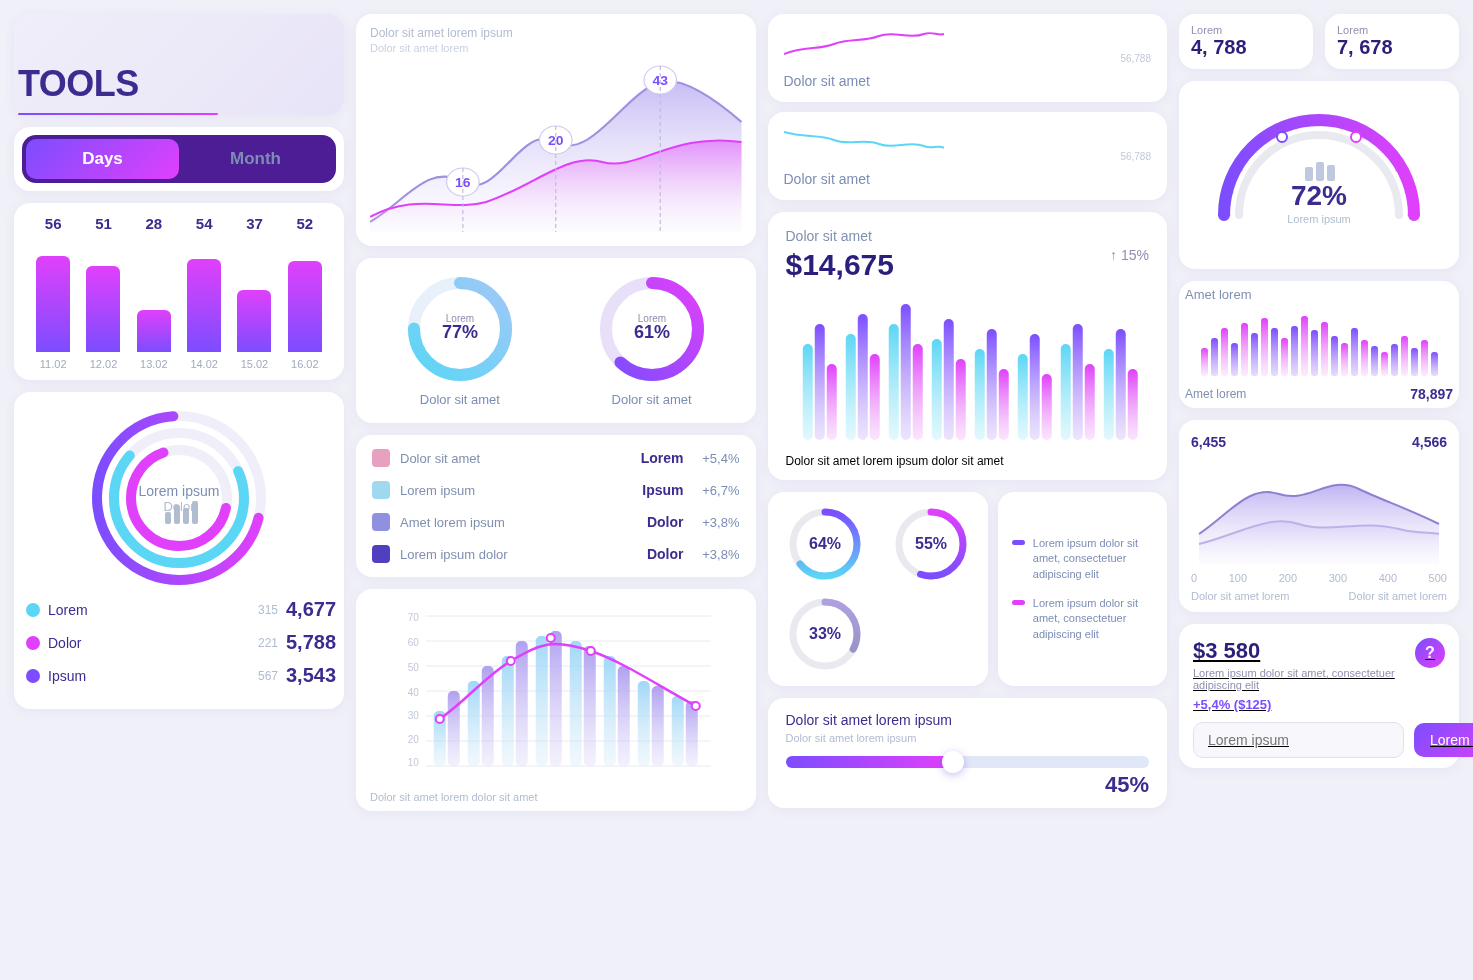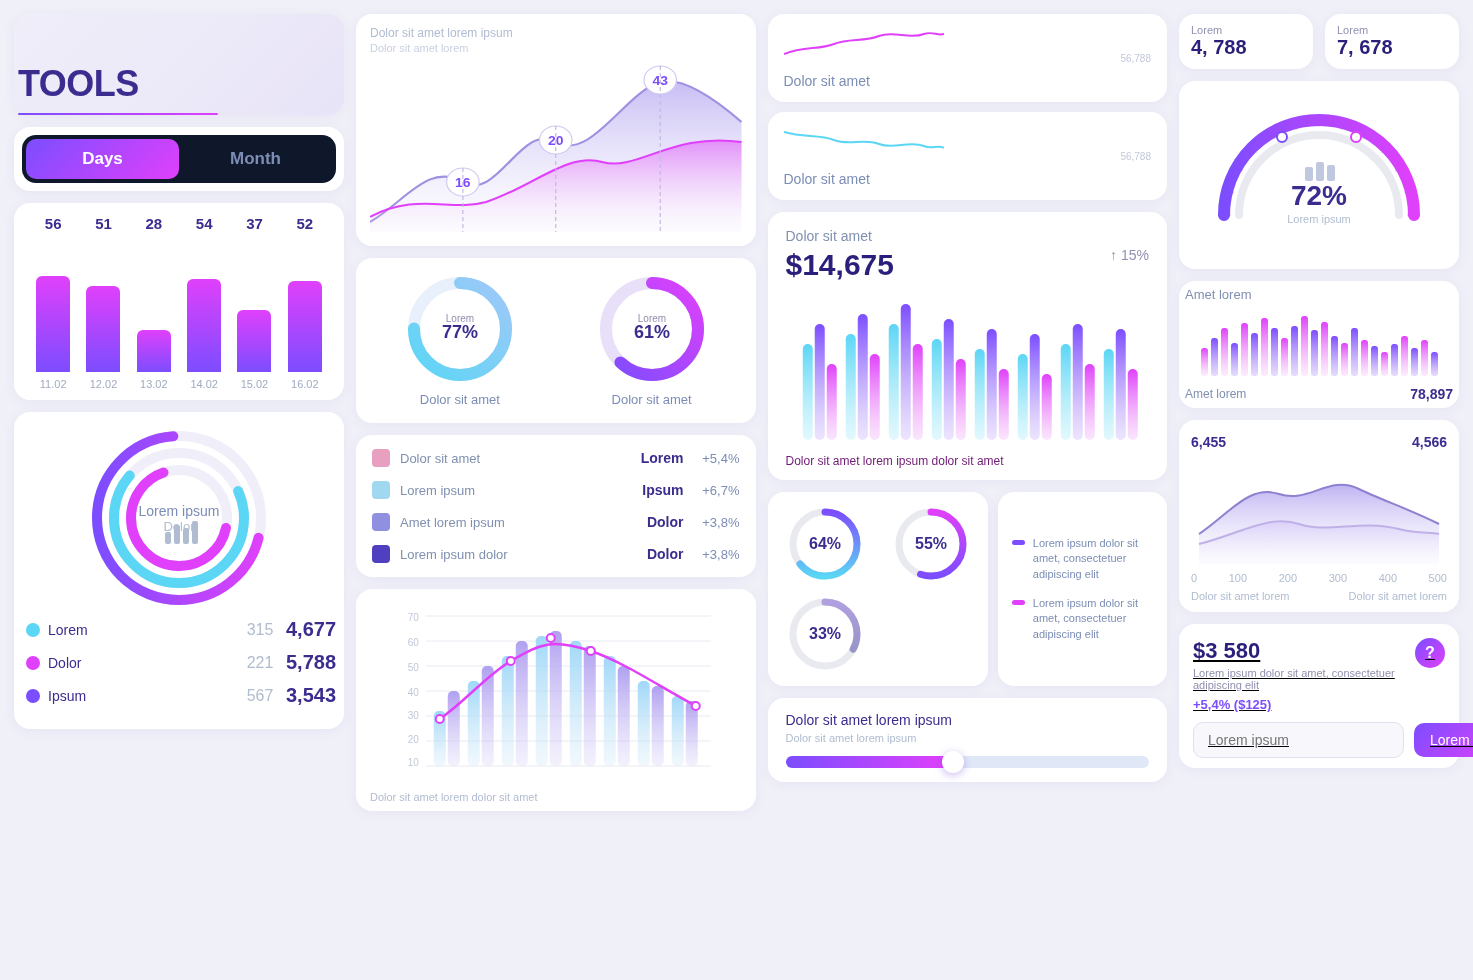--- a/index.html
+++ b/index.html
@@ -42,21 +42,21 @@
     .title-divider {
       height: 2px;
       background: linear-gradient(90deg,#7c4dff,#e040fb);
       margin: 10px 0 0 0;
       border-radius: 2px;
       width: 200px;
     }
 
     .toggle-bar {
       display: flex;
-      background: #0f172a;
+      background: #4c1d95;
       border-radius: 14px;
       padding: 4px;
       gap: 0;
     }
     .toggle-btn {
       flex: 1;
       padding: 10px 0;
       border-radius: 10px;
       border: none;
       font-size: 17px;
@@ -70,21 +70,21 @@
     }
     .toggle-btn.inactive {
       background: transparent;
       color: #7c8db5;
     }
 
     .bar-chart-card { padding: 12px 14px 10px; }
     .bar-nums {
       display: flex;
       justify-content: space-around;
-      margin-bottom: 20px;
+      margin-bottom: 0;
     }
     .bar-num {
       font-size: 15px;
       font-weight: 700;
       color: #3a2d8f;
       text-align: center;
       width: 40px;
     }
     .bars-row {
       display: flex;
@@ -133,21 +133,21 @@
       align-items: center;
       margin-bottom: 10px;
       gap: 8px;
     }
     .legend-dot {
       width: 14px; height: 14px;
       border-radius: 50%;
       flex-shrink: 0;
     }
     .legend-label { font-size: 14px; color: #3a2d8f; flex: 1; }
-    .legend-mid { font-size: 16px; color: #b0bcd0; width: 36px; text-align: center; }
+    .legend-mid { font-size: 12px; color: #b0bcd0; width: 36px; text-align: right; }
     .legend-val { font-size: 20px; font-weight: 700; color: #3a2d8f; width: 46px; text-align: center; }
 
     
     .col2 { display: flex; flex-direction: column; gap: 12px; }
 
     .area-chart-card { padding: 12px 14px 10px; }
     .area-chart-title { font-size: 12px; color: #b0bcd0; margin-bottom: 2px; }
     .area-chart-sub { font-size: 11px; color: #c8d0e0; margin-bottom: 8px; }
 
     .pie-row { display: flex; gap: 12px; }
@@ -177,21 +177,21 @@
     .line-card-label { font-size: 14px; color: #7c8db5; }
     .line-card-val { font-size: 10px; color: #c0c8d8; font-weight: 400; }
 
     .big-stat-card { padding: 16px 18px 12px; }
     .big-stat-label { font-size: 14px; color: #8090b0; }
     .big-stat-val { font-size: 30px; font-weight: 800; color: #2a1f7a; margin: 4px 0 0; }
     .big-stat-row { display: flex; align-items: center; gap: 12px; }
     .big-stat-pct { font-size: 14px; color: #9090b0; margin-left: auto; }
 
     .grouped-bars-card { padding: 12px 14px 8px; }
-    .grouped-bars-label { font-size: 12px; color: #701a75; margin-top: 6px; }
+    .grouped-bars-label { font-size: 12px; color: #000000; margin-top: 6px; }
 
     .circle-legend-card { flex: 1.4; padding: 14px 14px; display: flex; flex-direction: column; gap: 14px; justify-content: center; }
     .circle-legend-item { display: flex; align-items: flex-start; gap: 8px; }
     .circle-legend-bar { width: 28px; height: 5px; border-radius: 3px; margin-top: 4px; }
     .circle-legend-text { font-size: 11px; color: #7c8db5; line-height: 1.4; }
 
     .slider-card { padding: 14px 18px 10px; }
     .slider-label { font-size: 14px; color: #3a2d8f; margin-bottom: 4px; }
     .slider-sub { font-size: 11px; color: #b0bcd0; }
     .slider-track {
@@ -661,20 +661,23 @@
         </div>
       </div>
     </div>
 
     <div class="card slider-card">
       <div class="slider-label">Dolor sit amet lorem ipsum</div>
       <div class="slider-sub">Dolor sit amet lorem ipsum</div>
       <div class="slider-track">
         <div class="slider-thumb"></div>
       </div>
+      <div class="slider-pct-row">
+        <span class="slider-pct">45%</span>
+      </div>
     </div>
   </div>
 
   <div class="col4">
 
     <div class="top-stats-row">
       <div class="card top-stat-card">
         <div class="top-stat-label">Lorem</div>
         <div class="top-stat-val">4, 788</div>
       </div>

